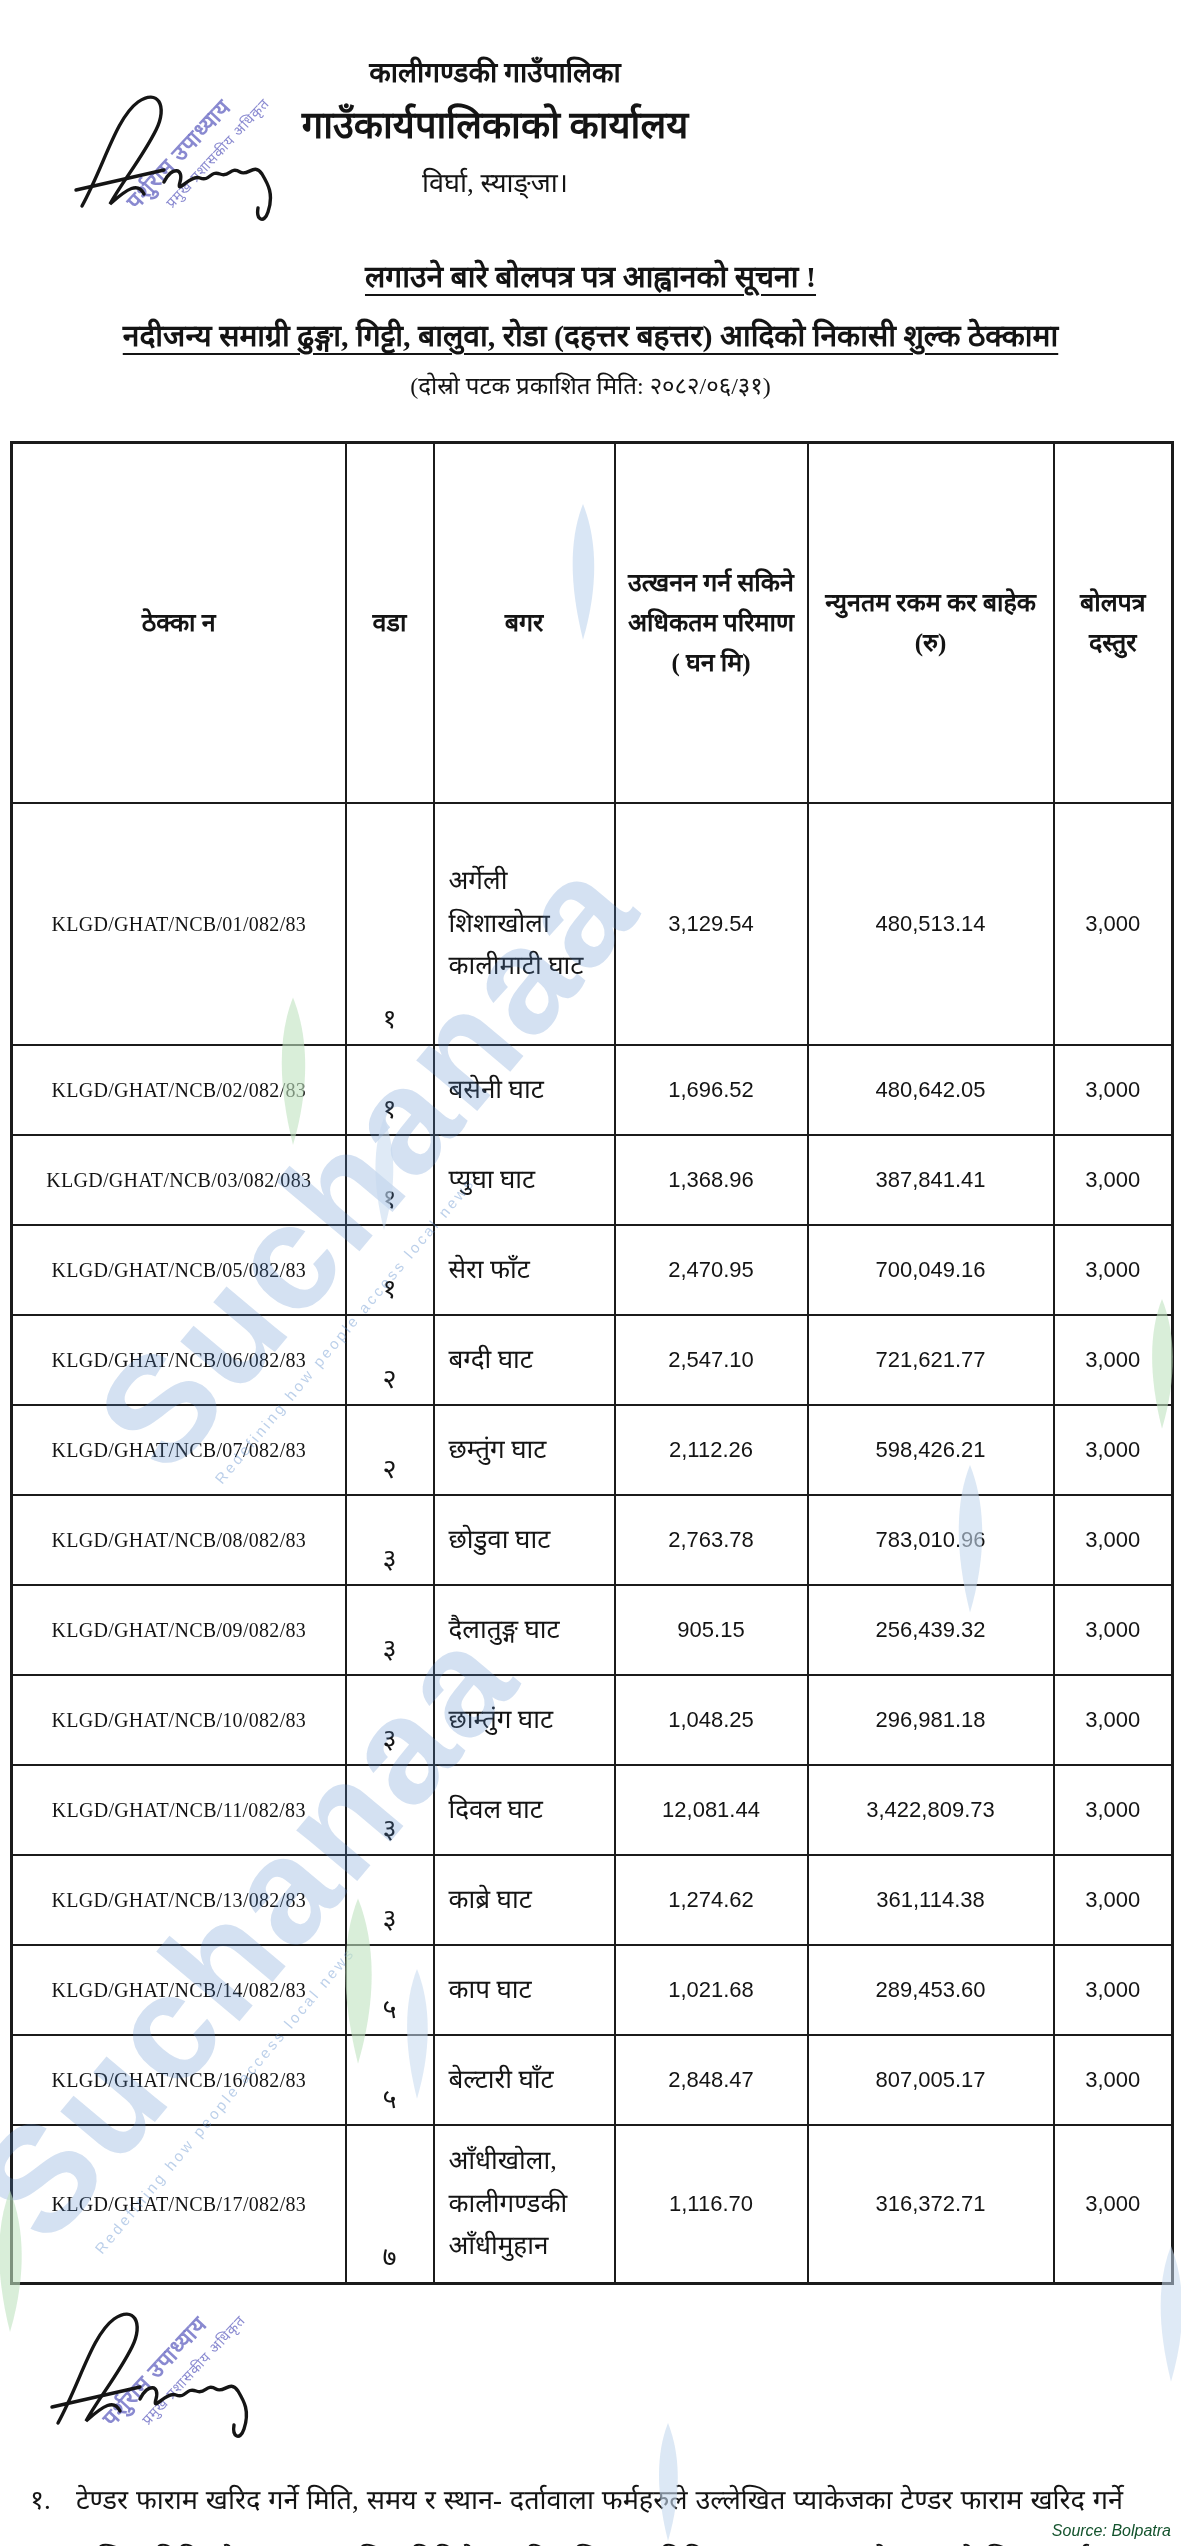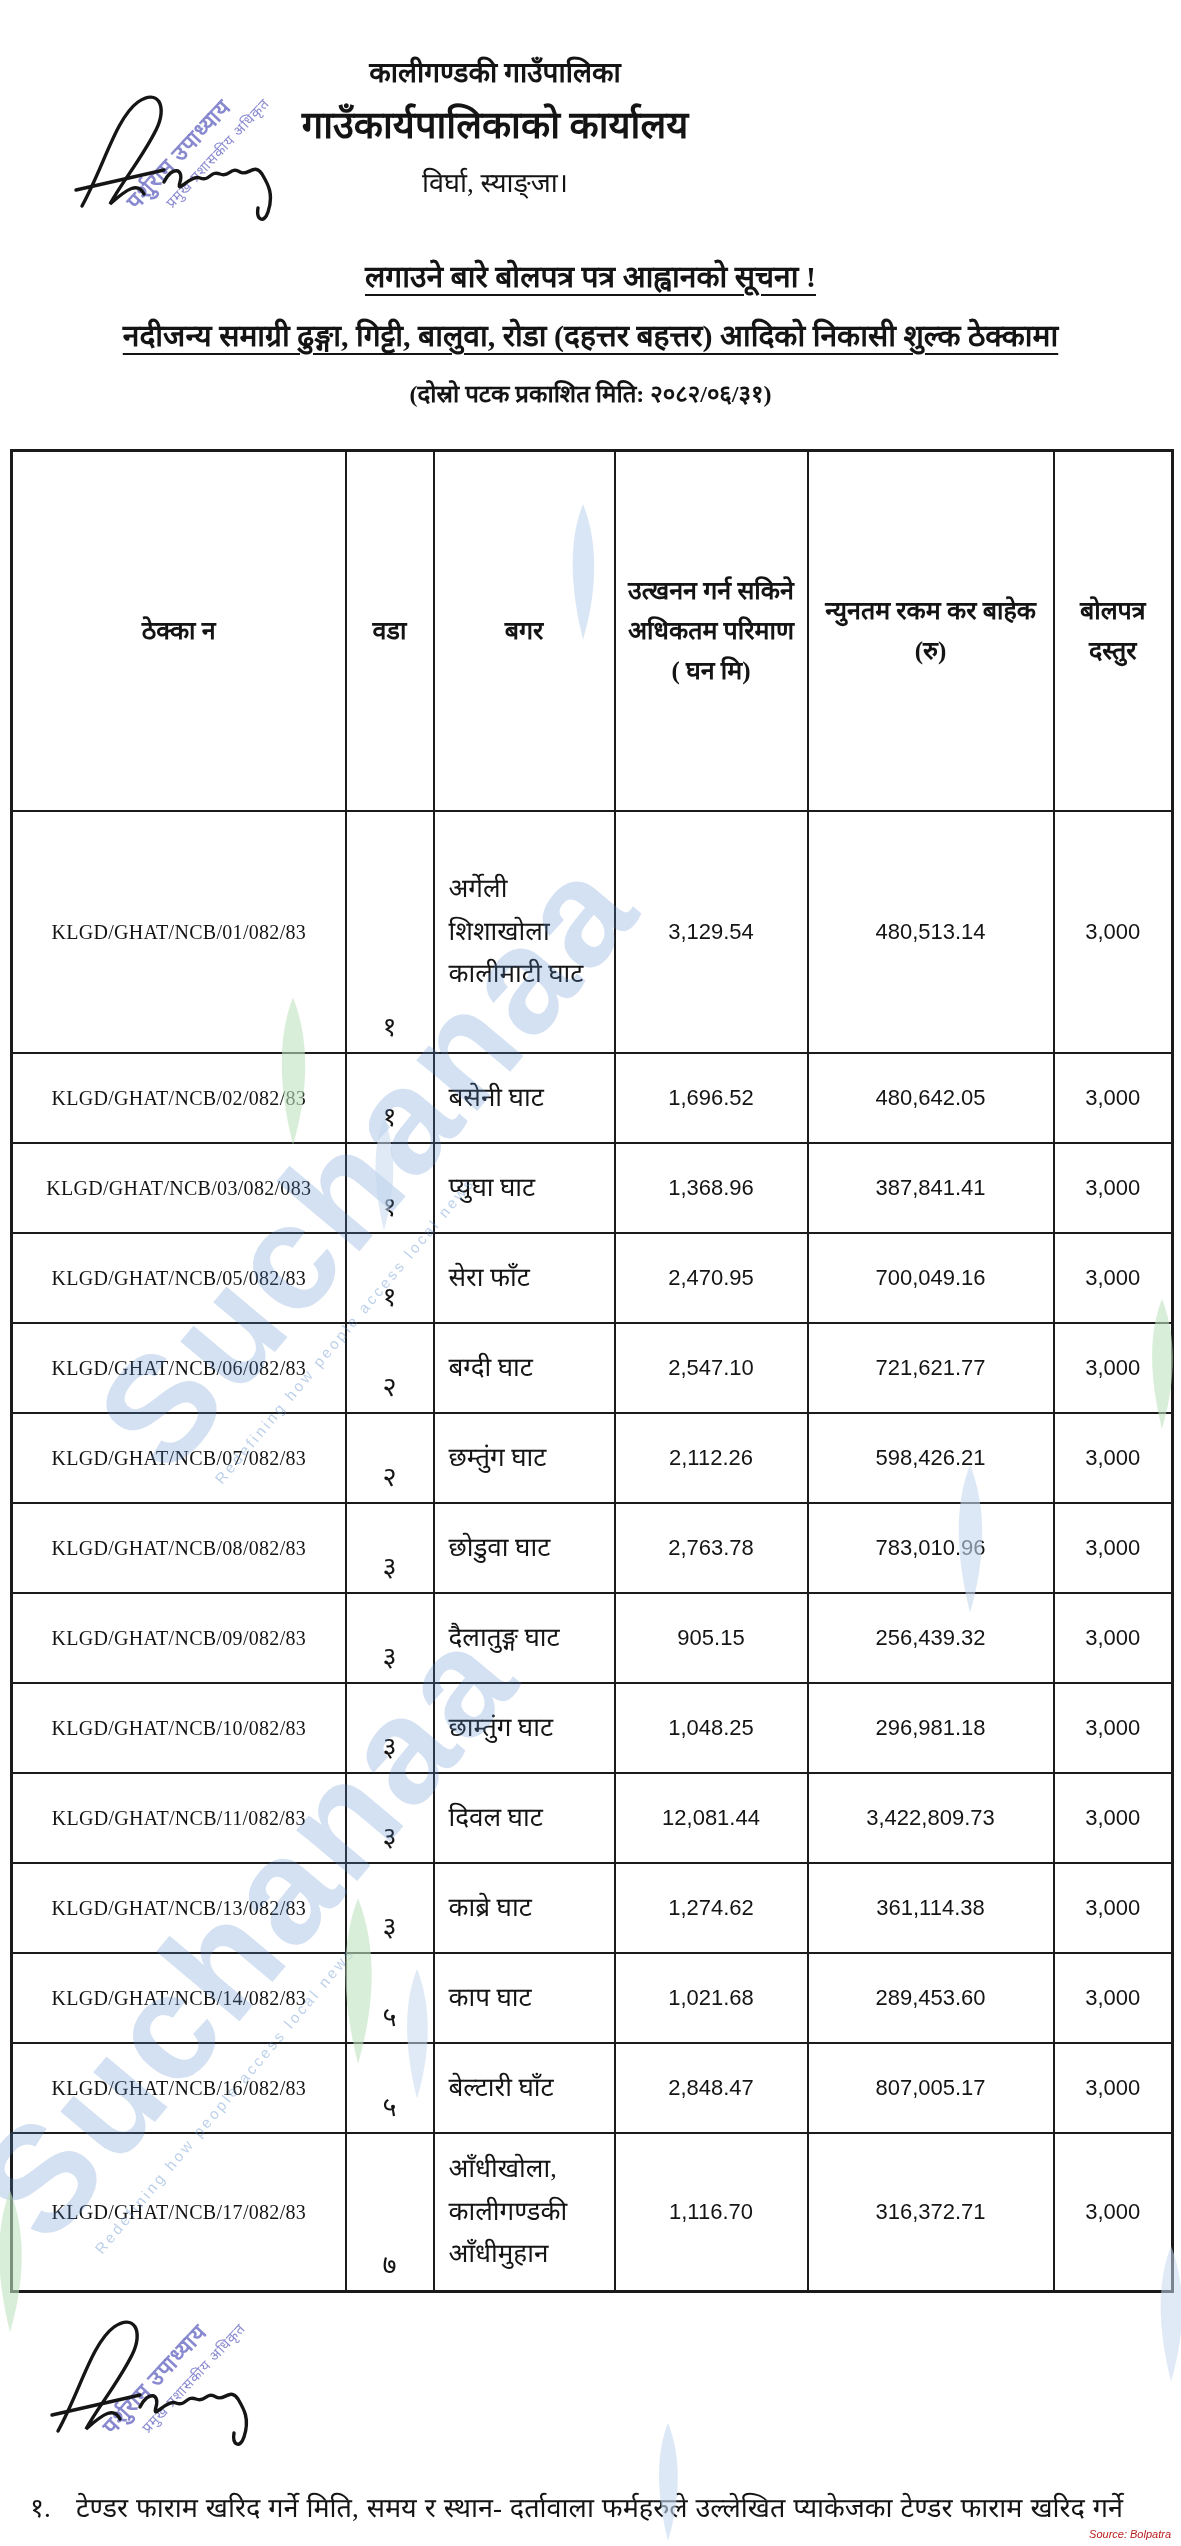--- a/index.html
+++ b/index.html
@@ -52,21 +52,21 @@
   .addr{font-size:27px;font-weight:500;margin-top:14px;}
   .title-block{position:relative;z-index:1;text-align:center;margin-top:60px;}
   .title-line{line-height:1.1;}
   .title-line + .title-line{margin-top:26px;}
   .title-line .u{
     font-size:30px;font-weight:700;
     text-decoration:underline;
     text-decoration-thickness:2px;
     text-underline-offset:7px;
   }
-  .publish{font-size:24px;font-weight:700;margin-top:24px;}
+  .publish{font-size:24px;font-weight:400;margin-top:16px;}
   
   table.tender{
     position:relative;z-index:1;
     border-collapse:collapse;table-layout:fixed;
     width:1161px;margin:40px 10px 0 10px;
     border:3px solid #1b1b1b;
   }
   table.tender th,table.tender td{border:2px solid #1b1b1b;overflow:hidden;}
   table.tender thead th{
     height:358px;vertical-align:middle;text-align:center;
@@ -102,21 +102,21 @@
     margin:6px 58px 0 30px;
   }
   .note-num{flex:0 0 46px;font-size:27px;line-height:59px;}
   .note-text{
     flex:1;font-size:27px;line-height:59px;
     text-align:justify;text-justify:inter-word;
   }
   .source{
     position:absolute;right:10px;bottom:6px;z-index:4;
     font-family:"Liberation Sans", sans-serif;
-    font-style:italic;font-size:11px;color:#b91c1c;
+    font-style:italic;font-size:16px;color:#14532d;
   }
 </style>
 </head>
 <body>
 
 <div class="doc">
 
   <div class="decor">
     <div class="wm" style="left:205px;top:1335px;">
       <span class="wm-text">Suchanaa</span>

